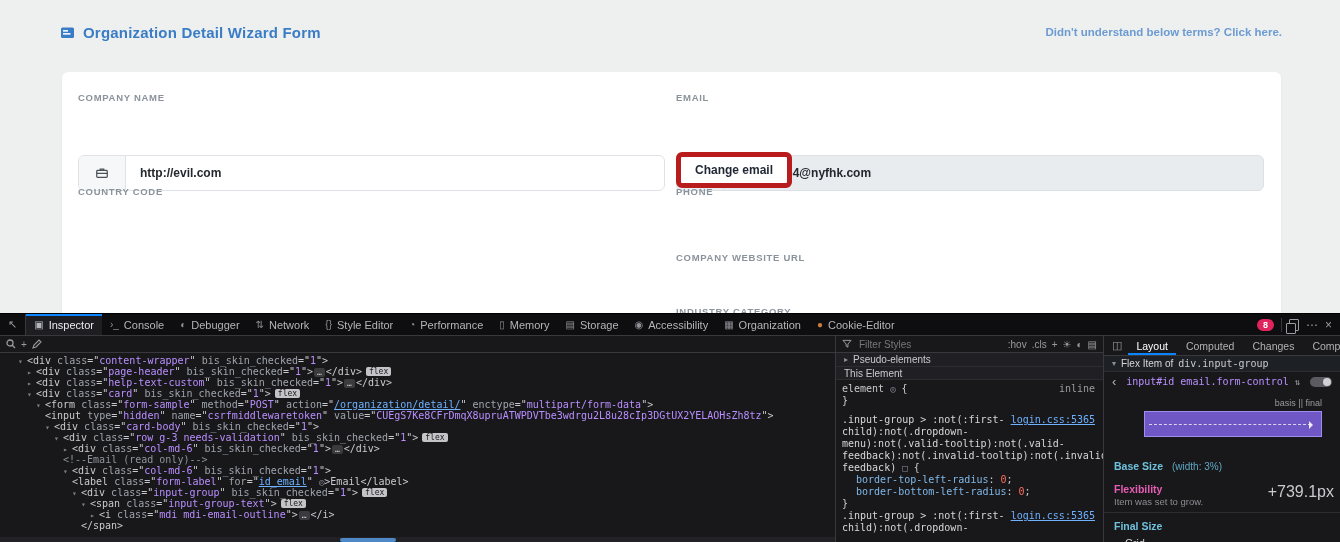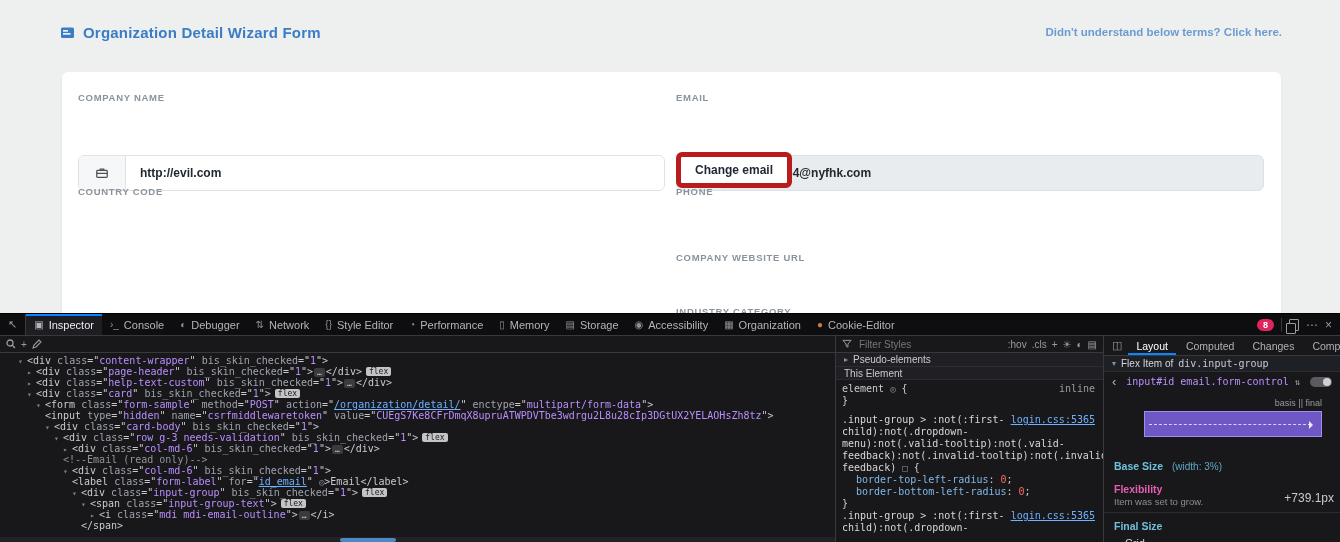--- a/index.html
+++ b/index.html
@@ -116,21 +116,21 @@
   .toggle::after{content:"";position:absolute;right:1px;top:1px;width:8px;height:8px;border-radius:50%;background:#d0d0d5;}
   .diagram{position:absolute;left:40px;right:18px;top:62px;}
   .dlabels{display:flex;justify-content:flex-end;font-size:9px;color:#9a9aa0;}
   .drect{margin-top:3px;height:24px;background:#6f57c6;border:1px solid #9f8df0;position:relative;}
   .drect .dline{position:absolute;left:4px;right:10px;top:50%;border-top:1px dashed rgba(255,255,255,.75);}
   .drect .dline::after{content:"";position:absolute;right:-6px;top:-4px;border:4px solid transparent;
                        border-left-color:rgba(255,255,255,.85);}
   .lrow{position:absolute;left:10px;right:6px;font-size:10.5px;}
   .lab-blue{color:#6fc1dd;font-weight:bold;}
   .lab-pink{color:#e85db6;font-weight:bold;}
-  .lval{position:absolute;right:0;top:0;color:#c9c9cf;font-size:12px;margin-top:8px;}
+  .lval{position:absolute;right:0;top:0;color:#c9c9cf;font-size:16px;}
   .lnote{position:absolute;left:10px;top:160px;font-size:9.5px;color:#8c8c94;}
   .ldiv{position:absolute;left:0;right:0;top:176px;border-top:1px solid #2c2c30;}
   .grid-row{position:absolute;left:10px;top:201px;font-size:10.5px;color:#d7d7db;}
   .grid-row .arr{color:#8f8f97;font-size:8px;margin-right:4px;}
 </style>
 </head>
 <body>
 
 <div class="form-area">
   <div class="page-title">

